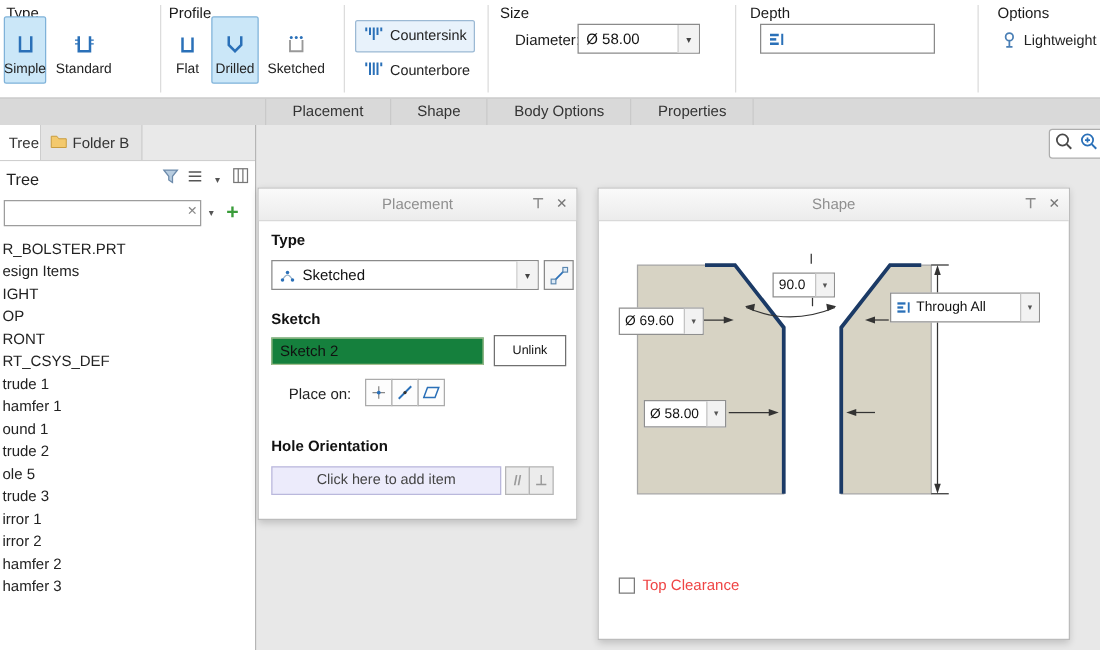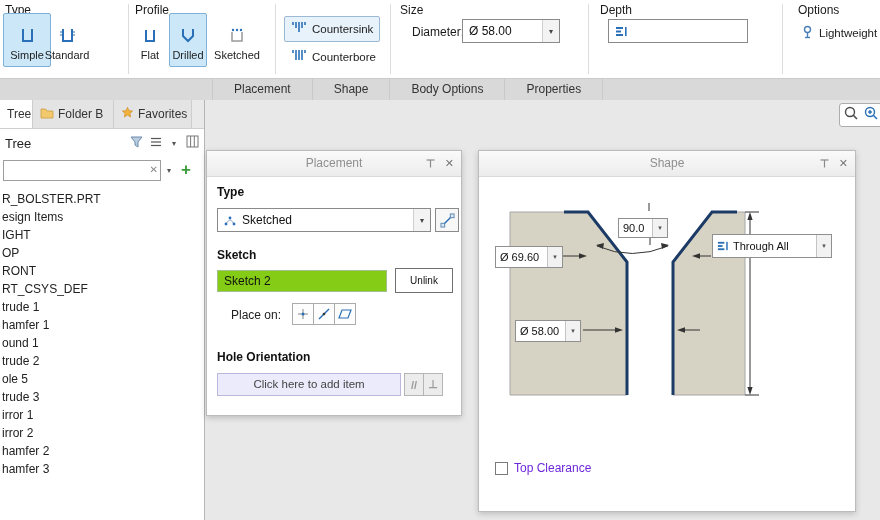--- a/index.html
+++ b/index.html
@@ -63,54 +63,54 @@
   .panel-tools { position:absolute; right:7px; top:0; height:25px; display:flex; align-items:center; gap:9px; }
   .close-x { font-size:11px; color:#777; line-height:11px; }
   .bold-label { position:absolute; font-size:12px; font-weight:bold; color:#111; }
   .plain-label { position:absolute; font-size:12px; color:#222; }
   .combo-lg { position:absolute; display:flex; align-items:center; gap:5px; background:#fff;
               border:1px solid #8a8a8a; font-size:12px; padding-left:5px; color:#111; }
   .combo-lg .arrow { margin-left:auto; align-self:stretch; width:17px; display:flex; align-items:center;
                      justify-content:center; font-size:8px; color:#444; border-left:1px solid #cfcfcf; background:#f3f3f3; }
   .sq-btn { position:absolute; display:flex; align-items:center; justify-content:center;
             border:1px solid #8a8a8a; background:#f7f7f7; }
-  .field-green { position:absolute; background:#84cc16; border:1px solid #a3bf8e; font-size:12px;
+  .field-green { position:absolute; background:#15803d; border:1px solid #a3bf8e; font-size:12px;
                  line-height:20px; padding:0 6px; color:#111; }
   .btn-unlink { position:absolute; border:1px solid #707070; background:#fff; font-size:10px;
                 text-align:center; color:#111; }
   .place-group { position:absolute; display:flex; }
   .place-btn { width:22px; height:22px; border:1px solid #ababab; background:#fdfdfd; display:flex;
                align-items:center; justify-content:center; margin-left:-1px; }
   .field-lav { position:absolute; background:#ecebfb; border:1px solid #bab8dc; text-align:center;
                font-size:11.5px; color:#444; line-height:21px; }
   .mini-btn { width:20px; height:23px; border:1px solid #b5b5b5; background:#ececec; color:#9a9a9a;
               font-size:11px; display:flex; align-items:center; justify-content:center; margin-left:-1px; font-weight:bold; }
 
   .shape-svg { position:absolute; left:0; top:26px; }
   .mini-combo { position:absolute; background:#fff; border:1px solid #8f8f8f; display:flex;
                 align-items:center; font-size:11px; color:#111; padding-left:4px; }
   .mini-combo .mc-text { white-space:nowrap; }
   .mini-combo .mc-arrow { margin-left:auto; width:15px; align-self:stretch; border-left:1px solid #c4c4c4;
                           background:#f2f2f2; display:flex; align-items:center; justify-content:center;
                           font-size:7px; color:#555; }
-  .checkbox-row { position:absolute; display:flex; align-items:center; gap:6px; font-size:12px; color:#6d28d9; }
+  .checkbox-row { position:absolute; display:flex; align-items:center; gap:6px; font-size:12px; color:#ef4444; }
   .cbox { width:13px; height:13px; border:1px solid #7a7a7a; background:#fff; }
 
   .zoom-box { position:absolute; left:839px; top:103px; width:48px; height:24px; background:#fff;
               border:1px solid #adadad; border-radius:3px 0 0 3px; display:flex; align-items:center; padding-left:3px; gap:4px; }
 </style>
 </head>
 <body>
 
 <div class="screen">
 
   <div class="ribbon">
 
     <div class="grp-label" style="left:5px">Type</div>
-    <div class="big-btn sel" style="left:3px;width:48px">
+    <div class="big-btn sel" style="left:3px;width:34px">
       <span class="bicon">
         <svg width="18" height="16" viewBox="0 0 18 16">
             <path d="M5 1 V13 H14 V1" fill="none" stroke="#2a70b8" stroke-width="2"></path>
           </svg>
       </span>
       <span>Simple</span>
     </div>
     <div class="big-btn" style="left:40px;width:54px">
       <span class="bicon">
         <svg width="18" height="16" viewBox="0 0 18 16">
@@ -231,28 +231,20 @@
       <div class="side-tab active" style="width:33px">
         <span>Tree</span>
       </div>
       <div class="side-tab" style="width:81px">
         <span>
           <svg width="14" height="13" viewBox="0 0 14 13">
               <path d="M1 3 H5.5 L7 5 H13 V12 H1 Z" fill="#f3c96d" stroke="#c99d3f" stroke-width="0.8"></path>
             </svg>
         </span>
         <span>Folder B</span>
-      </div>
-      <div class="side-tab" style="width:78px">
-        <span>
-          <svg width="13" height="13" viewBox="0 0 14 14">
-              <path d="M7 1.5 L8.6 5 L12.5 5.4 L9.6 8 L10.4 11.8 L7 9.8 L3.6 11.8 L4.4 8 L1.5 5.4 L5.4 5 Z" fill="#f2b23c" stroke="#c9871f" stroke-width="0.7"></path>
-            </svg>
-        </span>
-        <span>Favorites</span>
       </div>
     </div>
 
     <div class="tree-head">
       <span class="t-title">Tree</span>
       <span class="spacer"></span>
       <span>
         <svg width="13" height="12" viewBox="0 0 13 12">
             <path d="M1 1 H12 L8 6 V11 L5 9 V6 Z" fill="#b8cde0" stroke="#6d8bab" stroke-width="1"></path>
           </svg>

